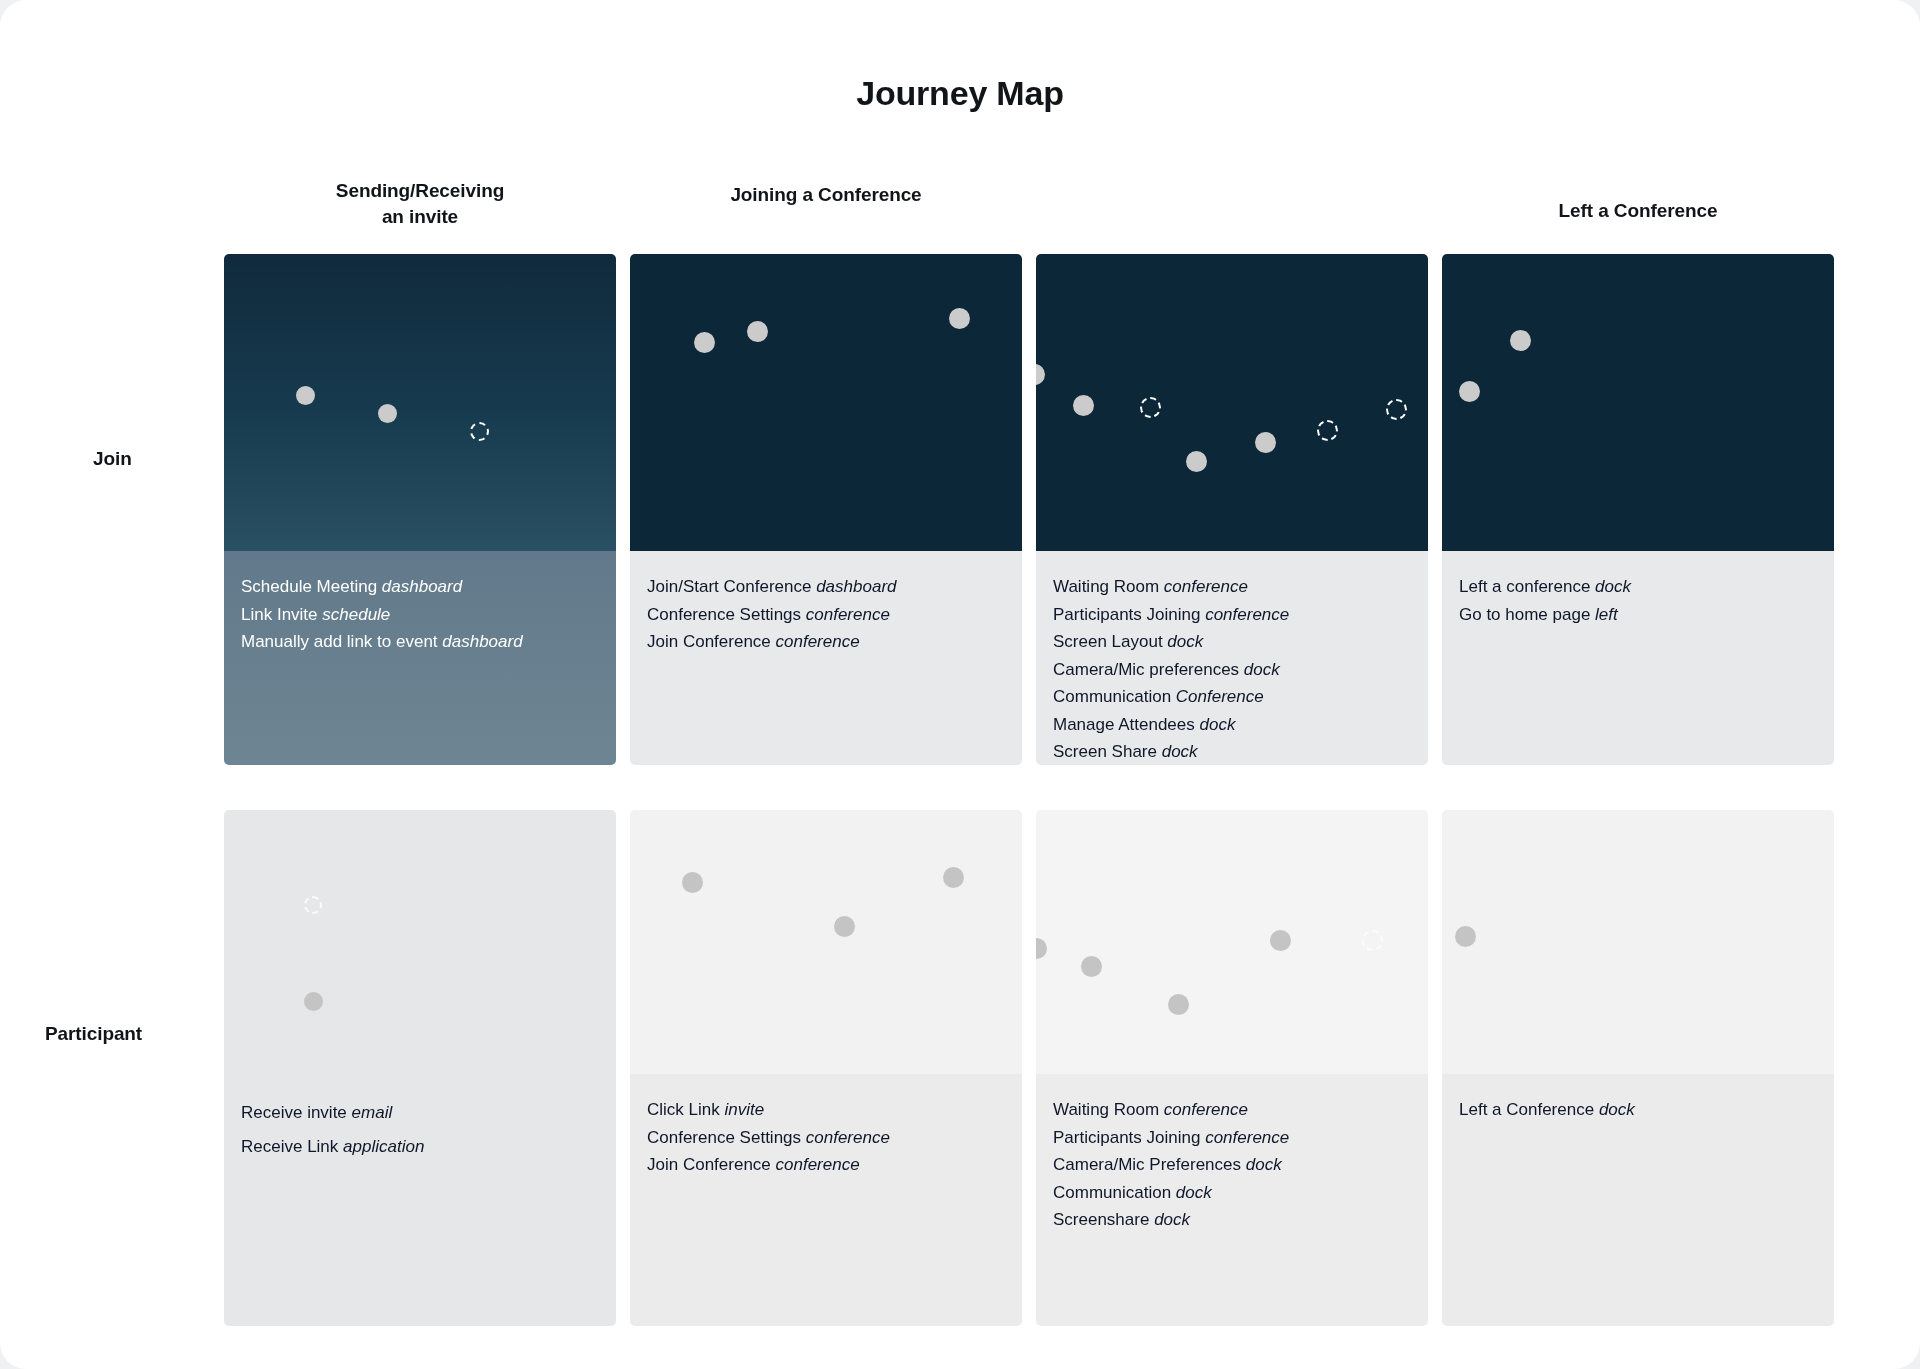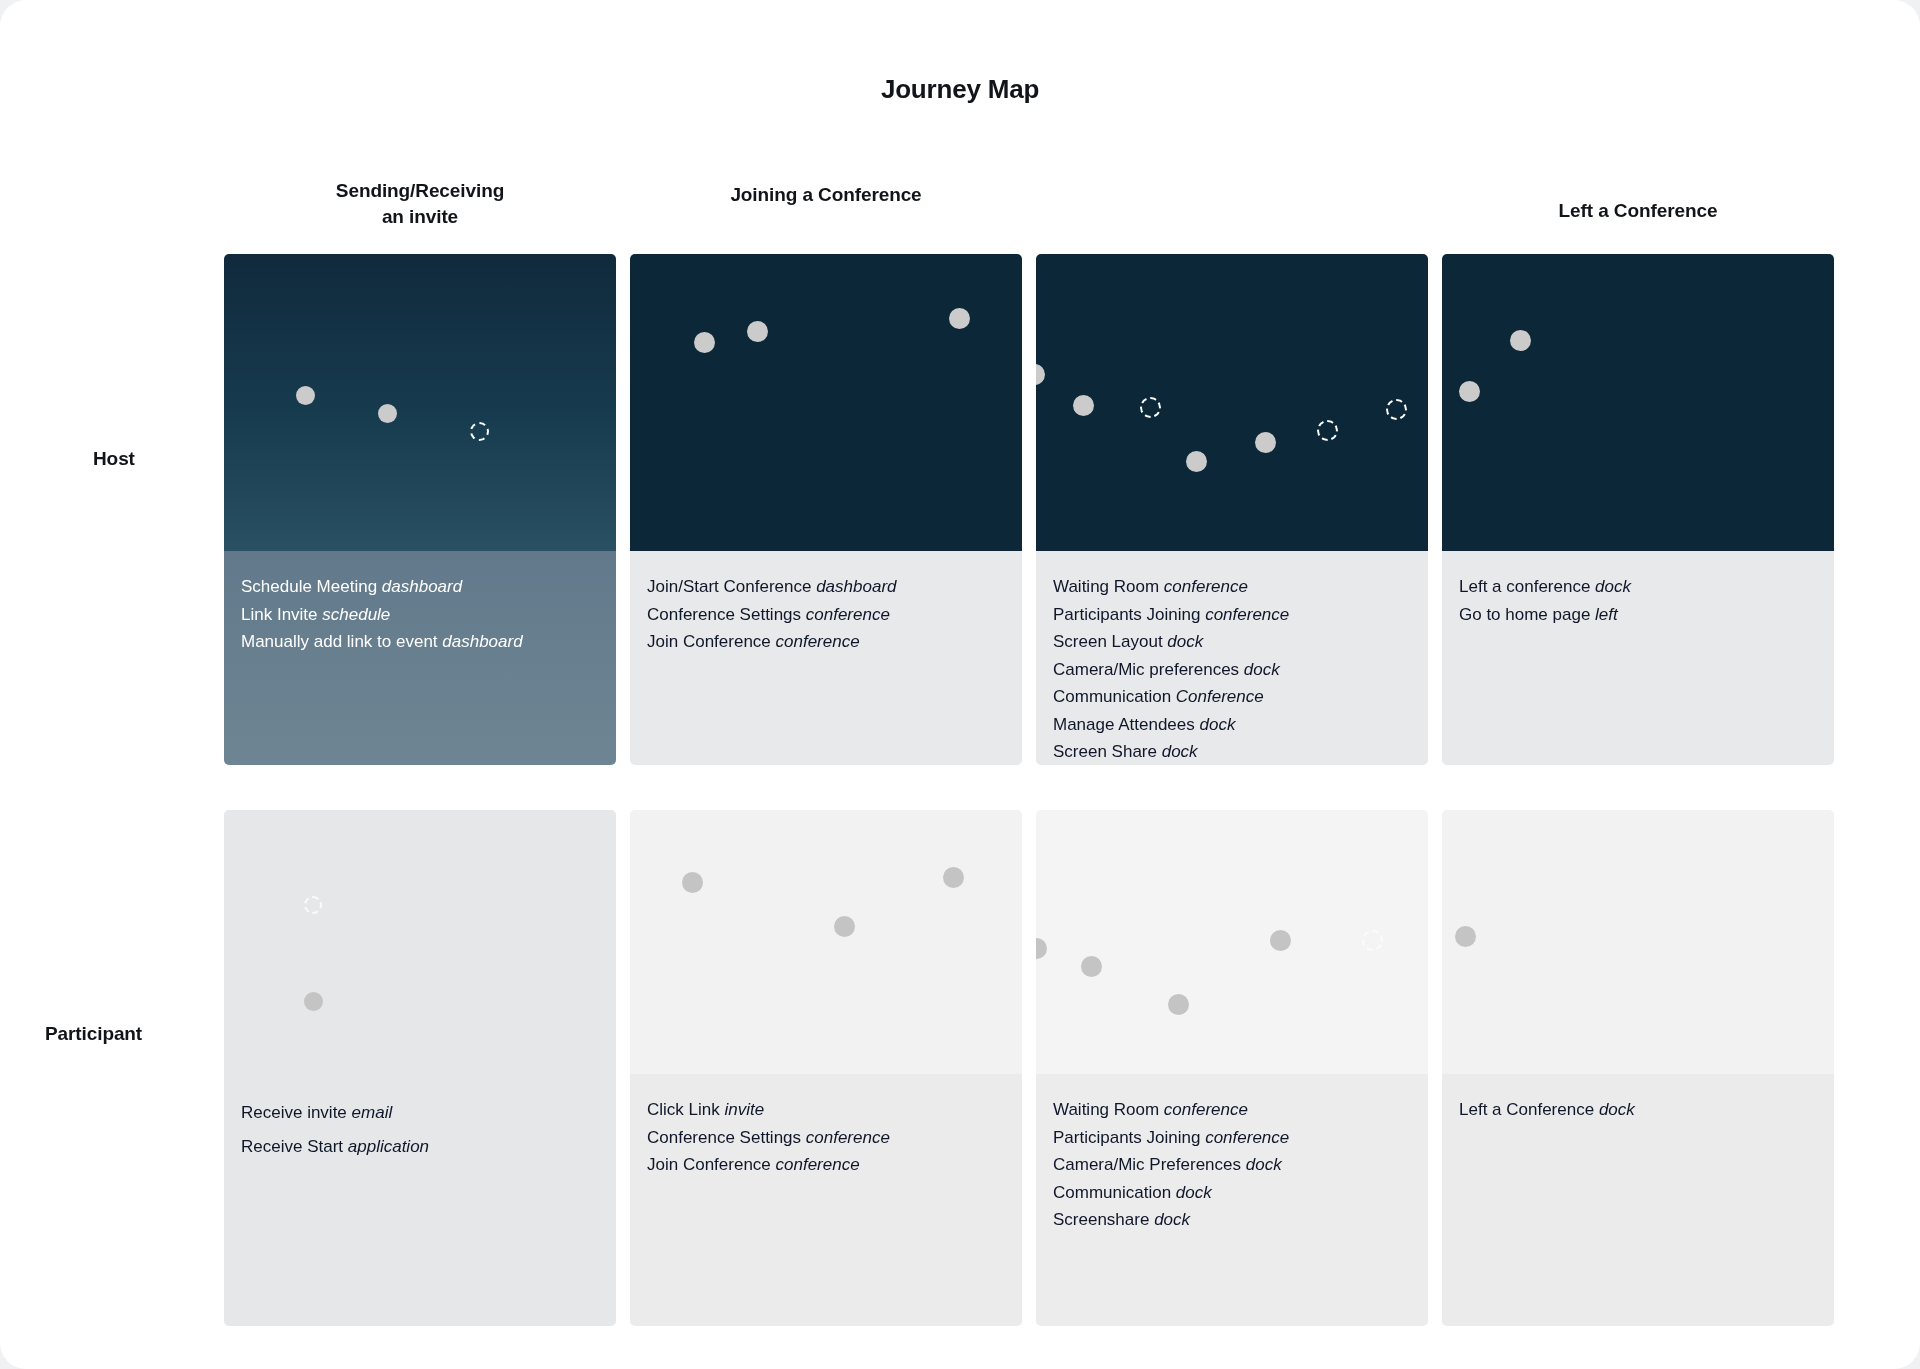--- a/index.html
+++ b/index.html
@@ -24,21 +24,21 @@
     border-radius: 26px;
     overflow: hidden;
   }
 
   .page-title {
     position: absolute;
     left: 0;
     top: 74px;
     width: 1920px;
     text-align: center;
-    font-size: 26px;
+    font-size: 34px;
     font-weight: bold;
     color: #111418;
     letter-spacing: -0.2px;
   }
 
   
   .col-headers {
     position: absolute;
     left: 224px;
     top: 178px;
@@ -173,21 +173,21 @@
 <div class="page">
 
   <div class="page-title">Journey Map</div>
 
   <div class="col-headers">
     <div class="col-header c0">Sending/Receiving<br>an invite</div>
     <div class="col-header c1">Joining a Conference</div>
     <div class="col-header c3">Left a Conference</div>
   </div>
 
-  <div class="row-label host">Host</div>
+  <div class="row-label host">Join</div>
   <div class="row-label participant">Participant</div>
 
   <div class="grid">
 
     <div class="row host-row">
       <div class="card k0">
         <div class="card-canvas">
             <div class="dot solid-light" style="left: 72px; top: 132px; width: 19px; height: 19px;"></div>
             <div class="dot solid-light" style="left: 154px; top: 150px; width: 19px; height: 19px;"></div>
             <div class="dot hollow-white" style="left: 246px; top: 168px; width: 19px; height: 19px;"></div>
@@ -243,21 +243,21 @@
     </div>
 
     <div class="row participant-row">
       <div class="card k0">
         <div class="card-canvas">
             <div class="dot hollow-faint" style="left: 80px; top: 86px; width: 18px; height: 18px;"></div>
             <div class="dot solid-gray" style="left: 80px; top: 182px; width: 19px; height: 19px;"></div>
           </div>
         <div class="card-panel">
             <div class="step-line"><span>Receive invite </span><span class="ctx">email</span></div>
-            <div class="step-line"><span>Receive Start </span><span class="ctx">application</span></div>
+            <div class="step-line"><span>Receive Link </span><span class="ctx">application</span></div>
           </div>
       </div>
       <div class="card k1">
         <div class="card-canvas">
             <div class="dot solid-gray" style="left: 52px; top: 62px; width: 21px; height: 21px;"></div>
             <div class="dot solid-gray" style="left: 204px; top: 106px; width: 21px; height: 21px;"></div>
             <div class="dot solid-gray" style="left: 313px; top: 57px; width: 21px; height: 21px;"></div>
           </div>
         <div class="card-panel">
             <div class="step-line"><span>Click Link </span><span class="ctx">invite</span></div>

